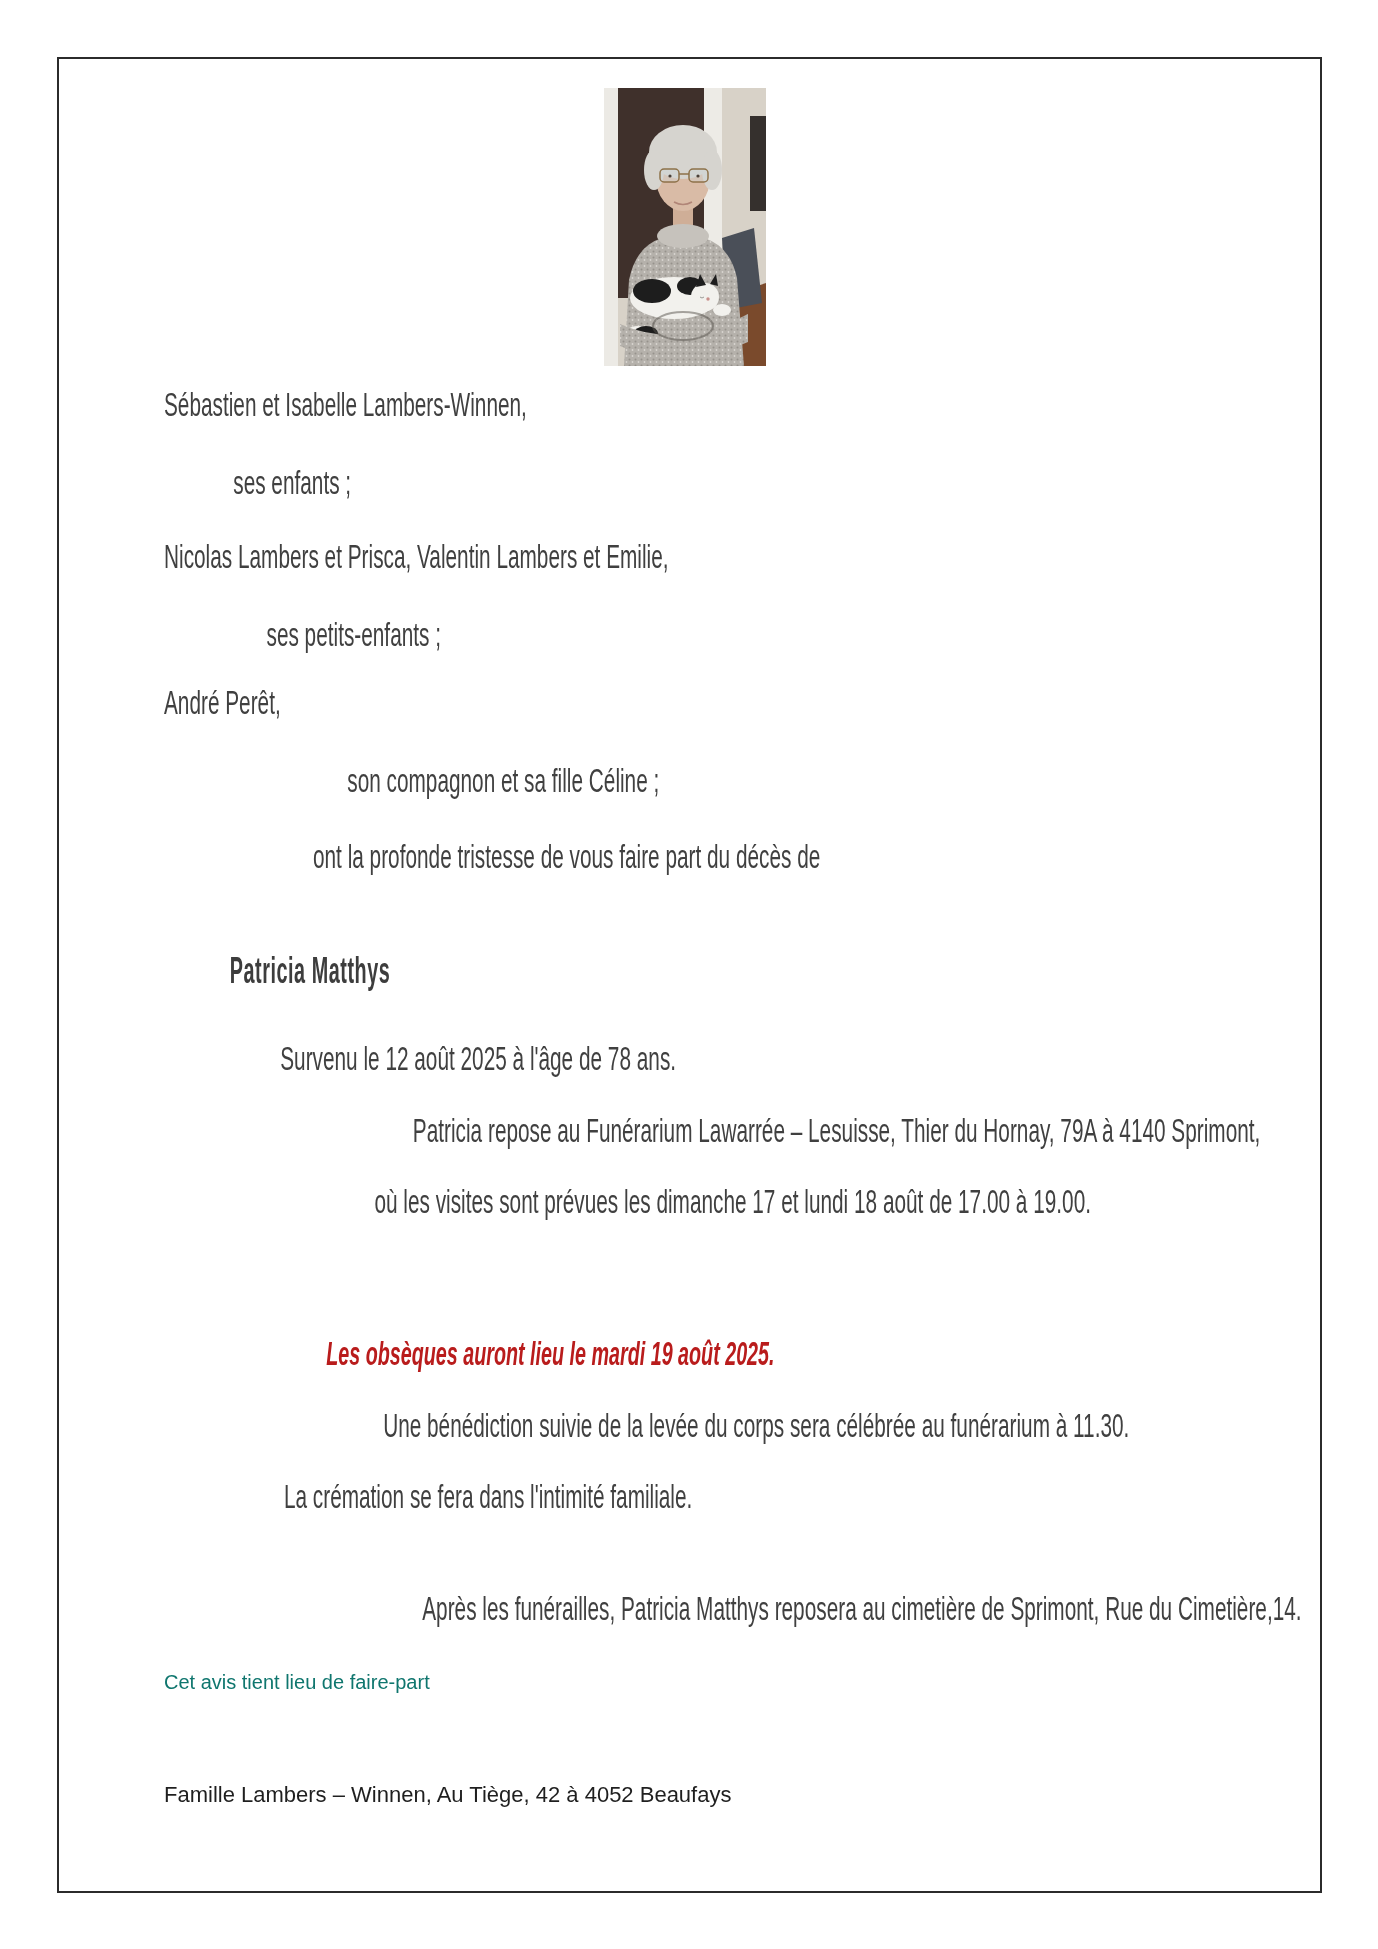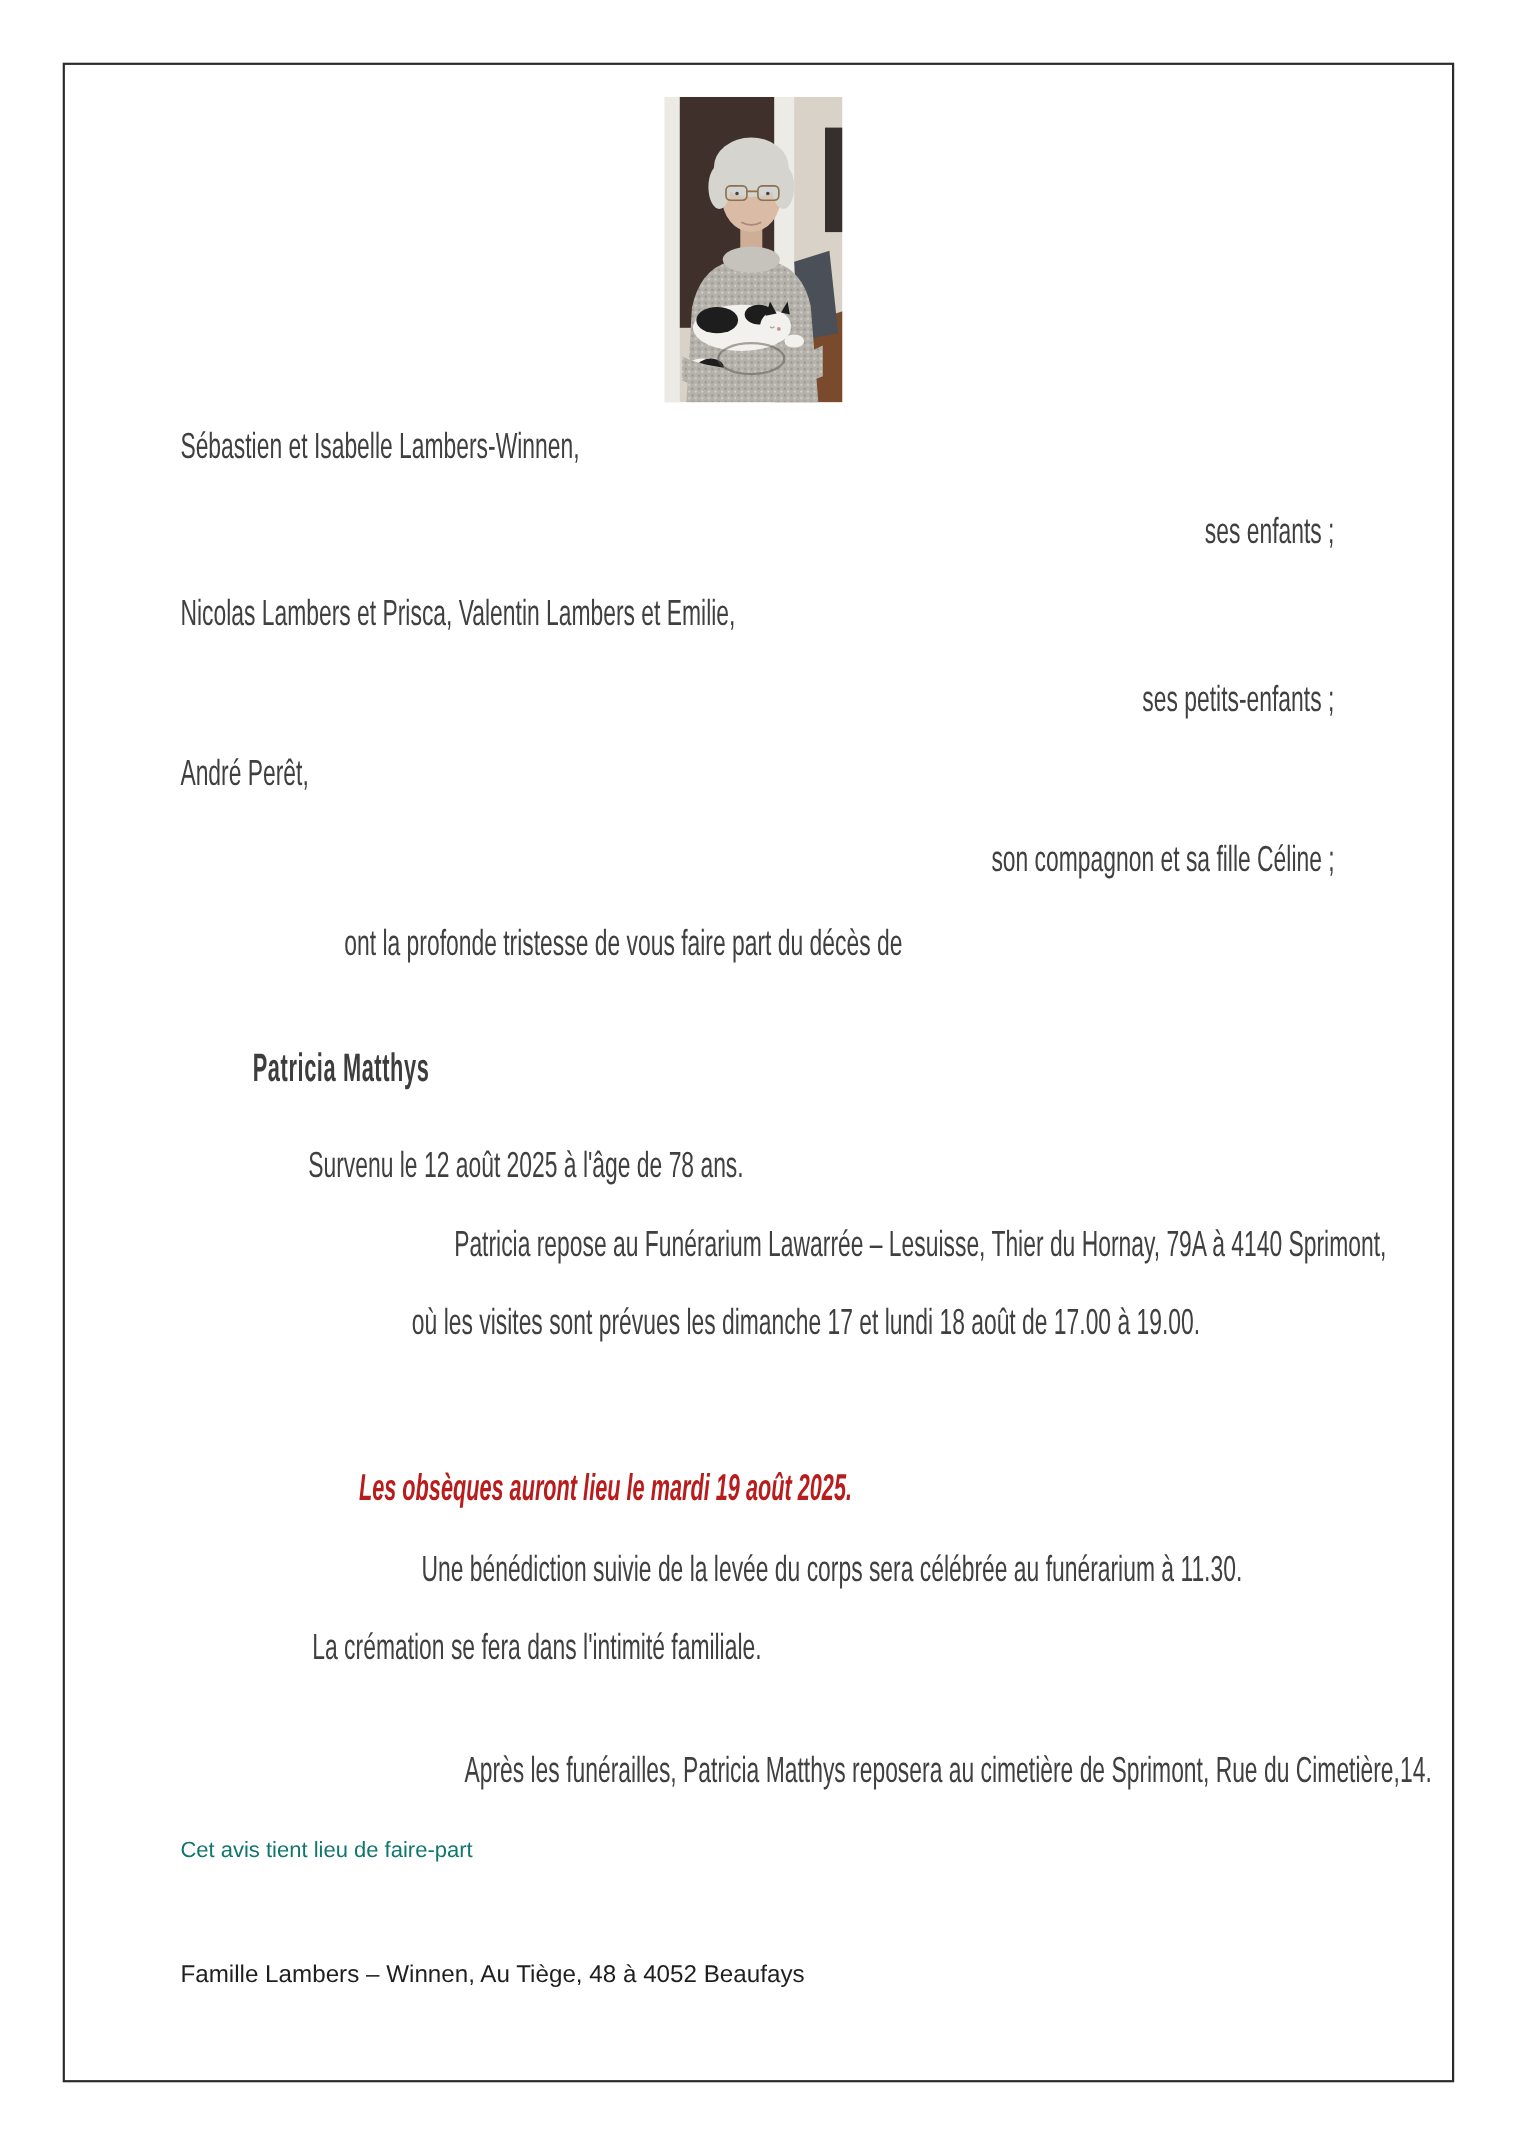--- a/index.html
+++ b/index.html
@@ -25,21 +25,21 @@
   .line{
     position:absolute;
     left:164px;right:165px;
     color:#404040;
     font-size:33px;
     line-height:1.15;
     white-space:nowrap;
   }
   .line > span{display:inline-block;transform:scaleX(0.63);}
   .a-left{text-align:left;}   .a-left  > span{transform-origin:0 50%;}
-  .a-right{text-align:right;text-decoration:underline;} .a-right > span{transform-origin:100% 50%;}
+  .a-right{text-align:left;text-decoration:underline;} .a-right > span{transform-origin:100% 50%;}
   .a-center{text-align:left;}.a-center> span{transform-origin:50% 50%;}
   .t-title{font-size:36px;font-weight:bold;color:#3d3d3d;letter-spacing:1px;}
   .t-title > span{transform:scaleX(0.55);}
   .t-bold{font-weight:bold;font-size:34px;color:#b91c1c;font-style:italic;}
   .t-bold > span{transform:scaleX(0.58);}
   .t-footer{font-size:20px;color:#0f766e;}
   .t-footer > span{transform:none;}
   .t-footer2{font-size:22px;color:#1f1f1f;}
   .t-footer2 > span{transform:none;}
 </style>
@@ -113,13 +113,13 @@
 <div class="line a-center" style="top:1040px"><span>Survenu le 12 août 2025 à l'âge de 78 ans.</span></div>
 <div class="line a-center" style="top:1112px"><span>Patricia repose au Funérarium Lawarrée – Lesuisse, Thier du Hornay, 79A à 4140 Sprimont,</span></div>
 <div class="line a-center" style="top:1183px"><span>où les visites sont prévues les dimanche 17 et lundi 18 août de 17.00 à 19.00.</span></div>
 
 <div class="line a-center t-bold" style="top:1334px"><span>Les obsèques auront lieu le mardi 19 août 2025.</span></div>
 <div class="line a-center" style="top:1407px"><span>Une bénédiction suivie de la levée du corps sera célébrée au funérarium à 11.30.</span></div>
 <div class="line a-center" style="top:1478px"><span>La crémation se fera dans l'intimité familiale.</span></div>
 <div class="line a-center" style="top:1590px"><span>Après les funérailles, Patricia Matthys reposera au cimetière de Sprimont, Rue du Cimetière,14.</span></div>
 
 <div class="line a-center t-footer" style="top:1671px"><span>Cet avis tient lieu de faire-part</span></div>
-<div class="line a-center t-footer2" style="top:1782px"><span>Famille Lambers – Winnen, Au Tiège, 48 à 4052 Beaufays</span></div>
+<div class="line a-center t-footer2" style="top:1782px"><span>Famille Lambers – Winnen, Au Tiège, 42 à 4052 Beaufays</span></div>
 
 </body></html>

